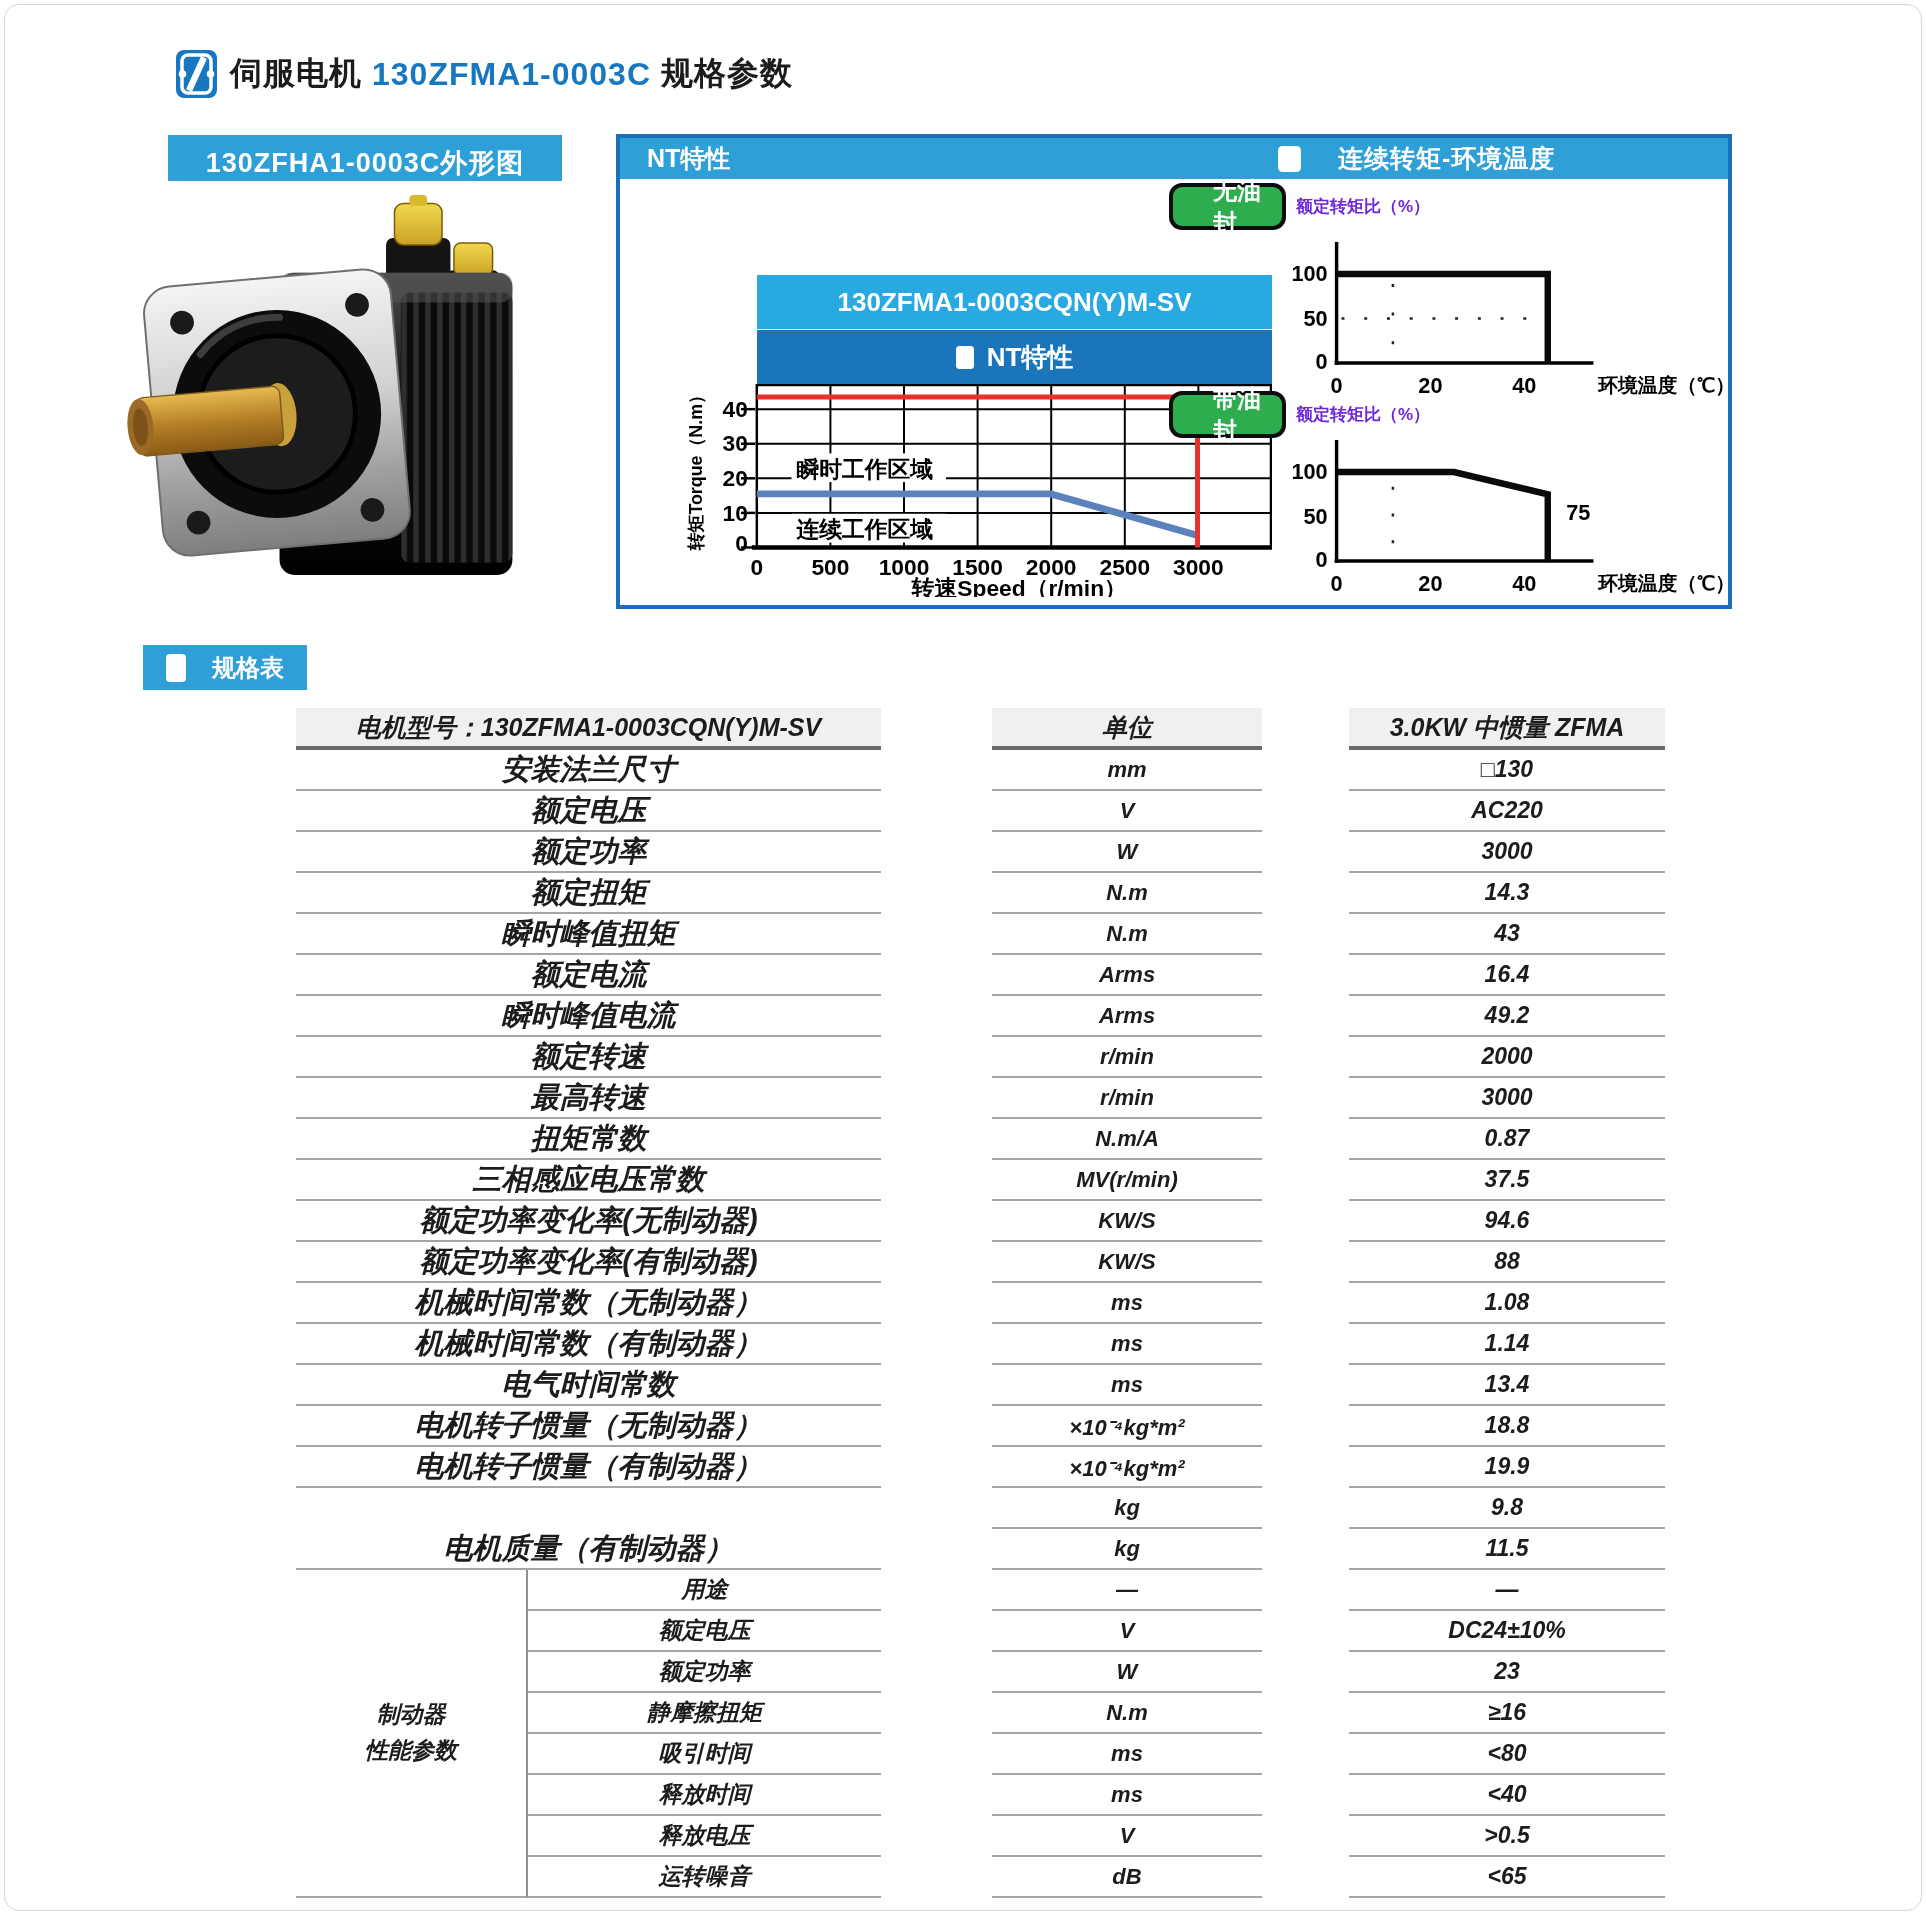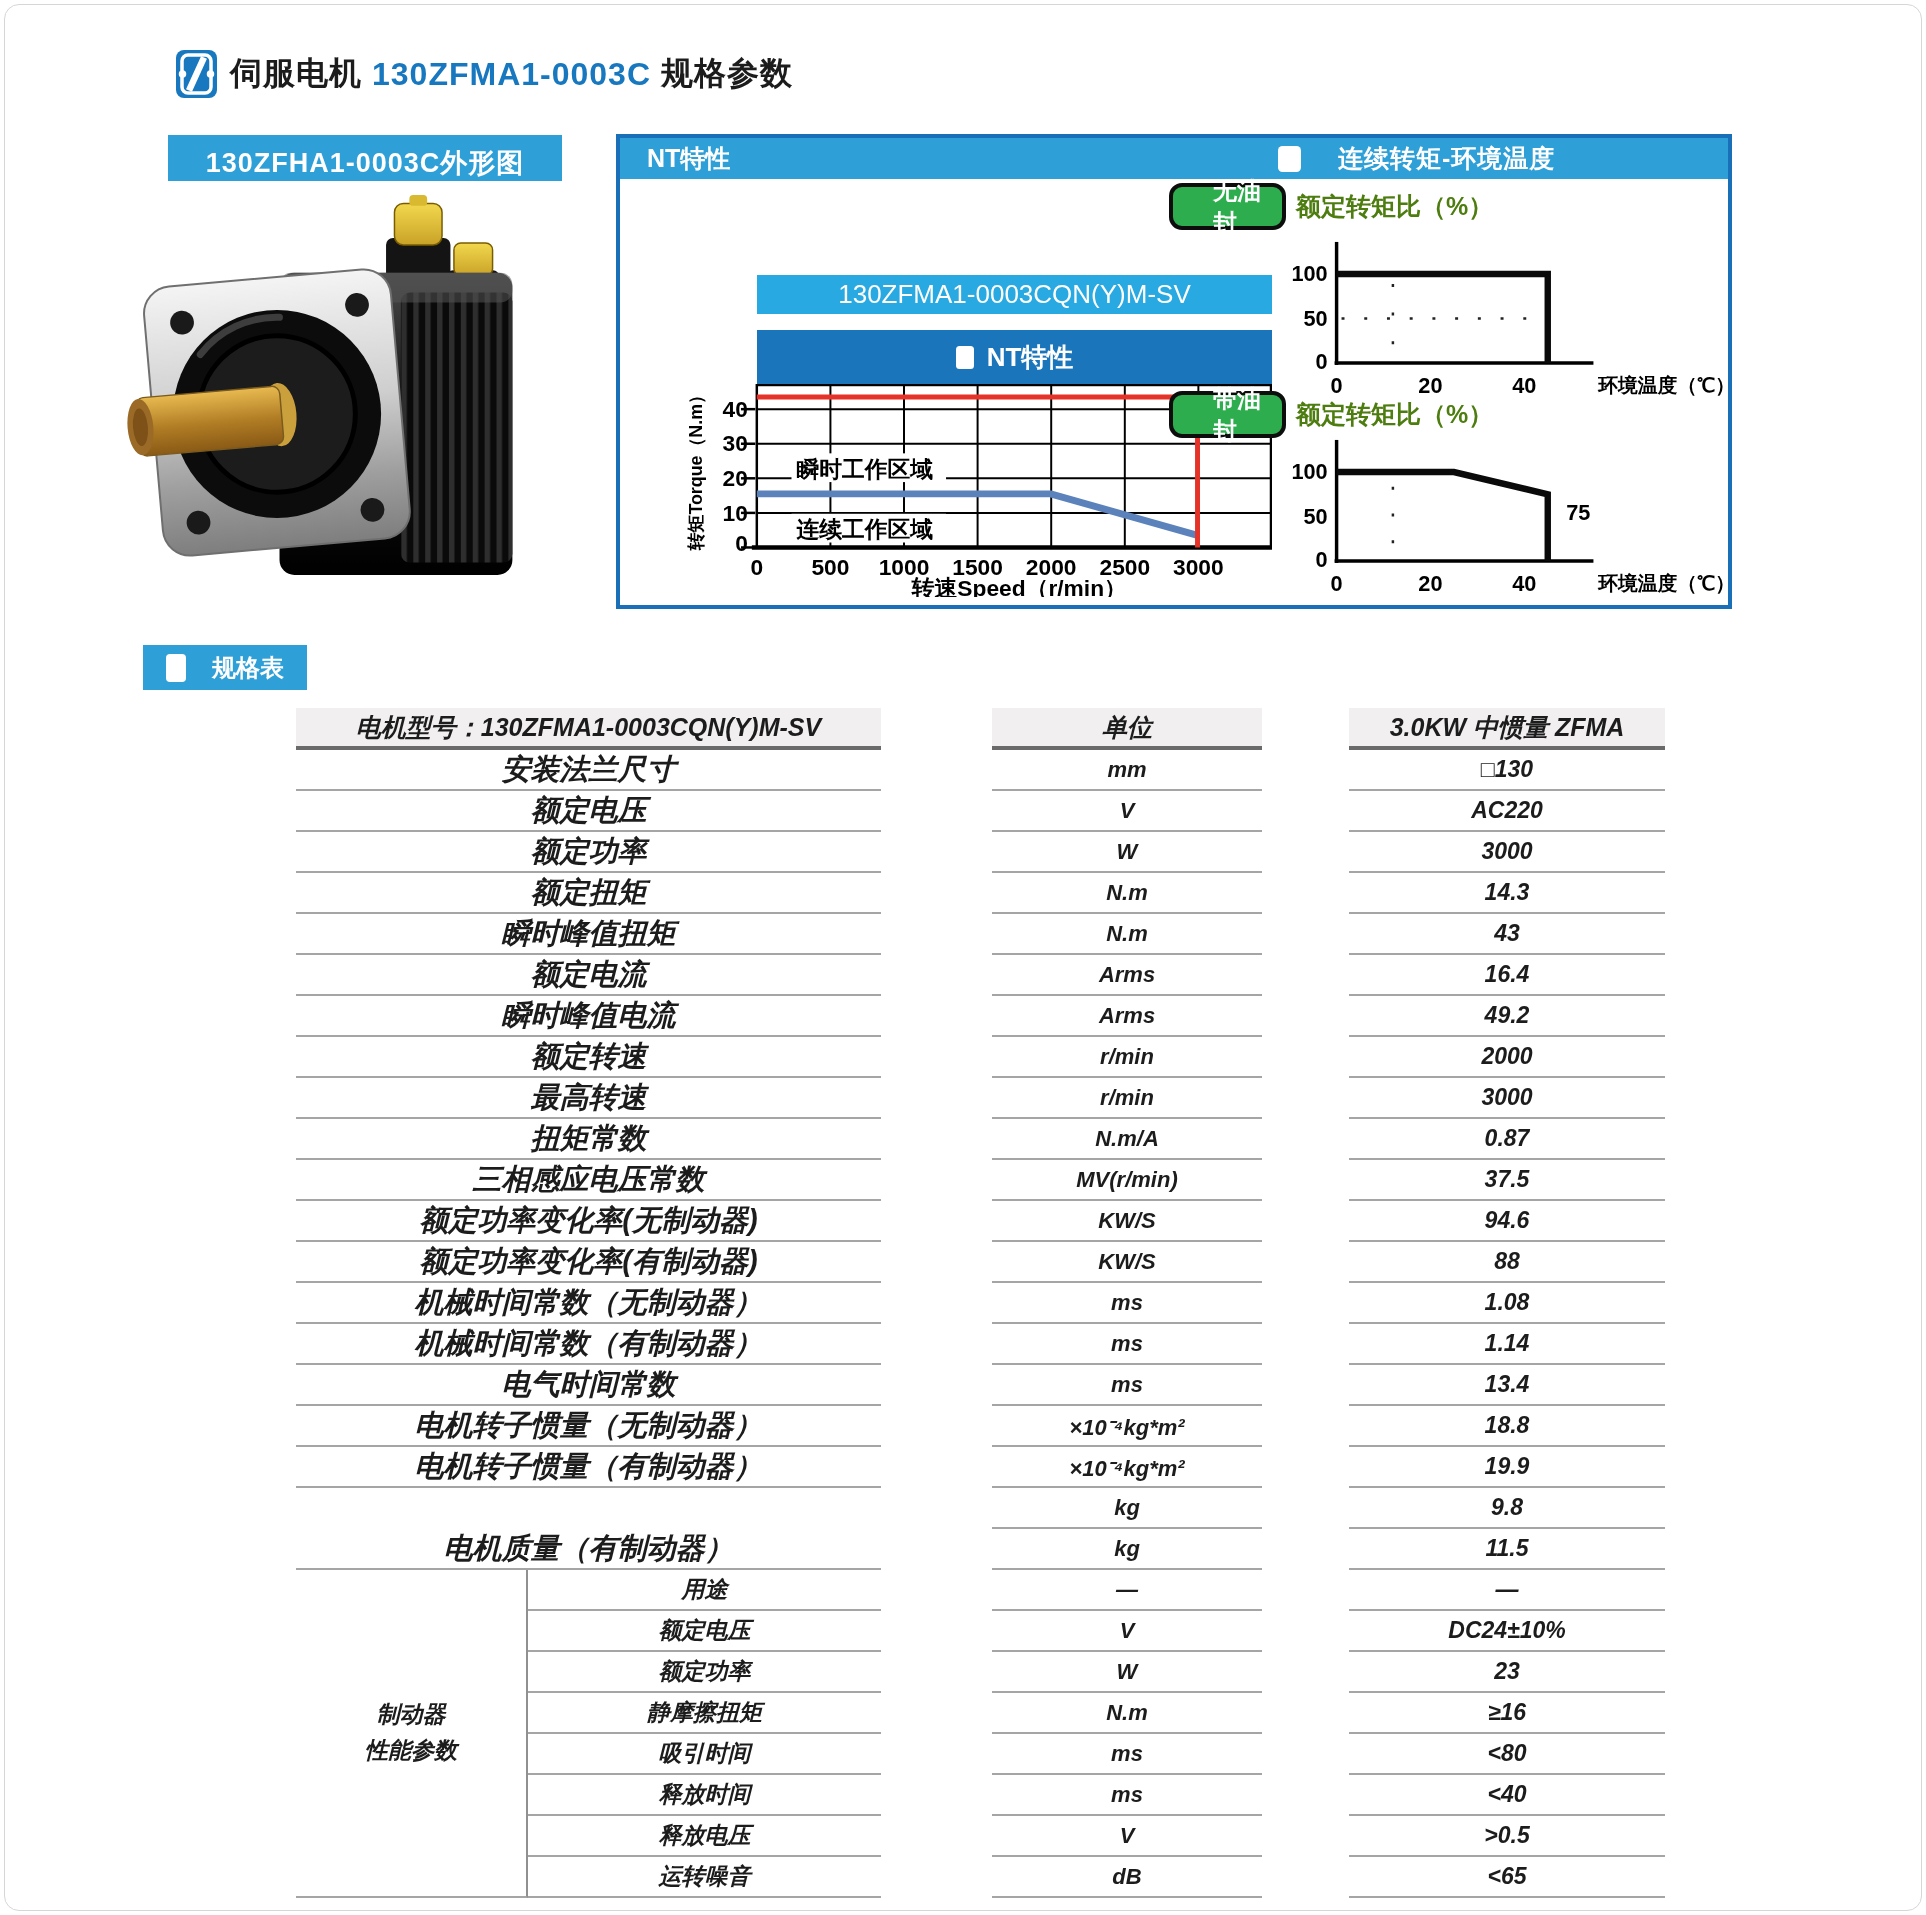--- a/index.html
+++ b/index.html
@@ -18,32 +18,32 @@
   .motor-photo{position:absolute;left:116px;top:191px;}
 
   
   .nt-panel{position:absolute;left:616px;top:134px;width:1116px;height:475px;border:4px solid #1a70b8;background:#fff;box-sizing:border-box;overflow:hidden;}
   .nt-topbar{position:absolute;left:0;top:0;width:100%;height:41px;background:#2f9fd8;}
   .nt-topbar .left-title{position:absolute;left:27px;top:0;height:41px;line-height:41px;color:#fff;font-size:25px;font-weight:bold;}
   .nt-topbar .right-group{position:absolute;left:658px;top:0;height:41px;display:flex;align-items:center;gap:37px;}
   .w-square{width:23px;height:26px;background:#fff;border-radius:4.5px;}
   .nt-topbar .right-title{color:#fff;font-size:25px;font-weight:bold;letter-spacing:1px;}
 
-  .nt-bar1{position:absolute;left:137px;top:137px;width:515px;height:39px;background:#29a9e1;
-    display:flex;align-items:center;justify-content:center;color:#fff;font-size:26px;font-weight:normal;}
+  .nt-bar1{position:absolute;left:137px;top:137px;width:515px;height:54px;background:#29a9e1;
+    display:flex;align-items:center;justify-content:center;color:#fff;font-size:26px;font-weight:bold;}
   .nt-bar2{position:absolute;left:137px;top:192px;width:515px;height:54px;background:#1b75bb;
     display:flex;align-items:center;justify-content:center;gap:13px;color:#fff;font-size:26px;font-weight:bold;}
   .nt-bar2 .w-square{width:18px;height:23px;border-radius:3.5px;}
   .nt-chart-svg{position:absolute;left:8.4px;top:246px;}
 
   .seal-badge{position:absolute;width:117px;height:47px;background:#2dad4e;border:4.5px solid #0d0d0d;border-radius:13px;
     box-sizing:border-box;display:flex;align-items:center;justify-content:center;color:#fff;font-size:24px;font-weight:bold;padding-left:40px;}
   .badge-a{left:549px;top:45px;}
   .badge-b{left:549px;top:253px;}
-  .ratio-label{position:absolute;height:47px;line-height:47px;font-size:25px;font-weight:bold;color:#4d7c0f;}
+  .ratio-label{position:absolute;height:47px;line-height:47px;font-size:17px;font-weight:bold;color:#6d28d9;}
   .label-a{left:676px;top:45px;}
   .label-b{left:676px;top:253px;}
   .temp-a-svg{position:absolute;left:657px;top:99px;}
   .temp-b-svg{position:absolute;left:657px;top:297px;}
 
   
   .spec-badge{position:absolute;left:143px;top:645px;width:164px;height:45px;background:#2f9fd8;
     display:flex;align-items:center;justify-content:center;gap:26px;color:#fff;font-size:24px;font-weight:bold;}
   .spec-badge .w-square{width:20px;height:28px;border-radius:4px;}
 

